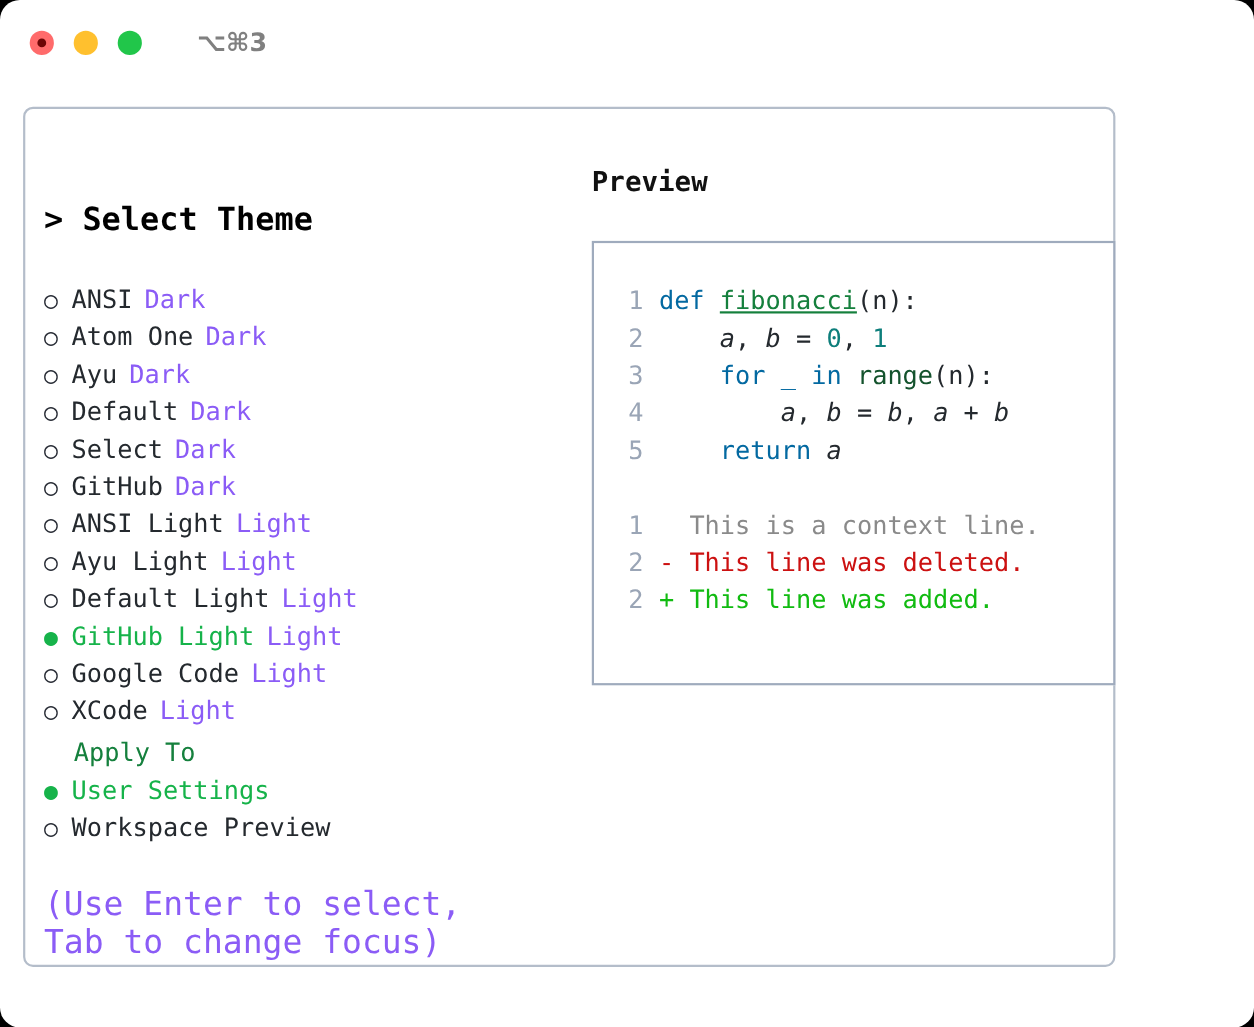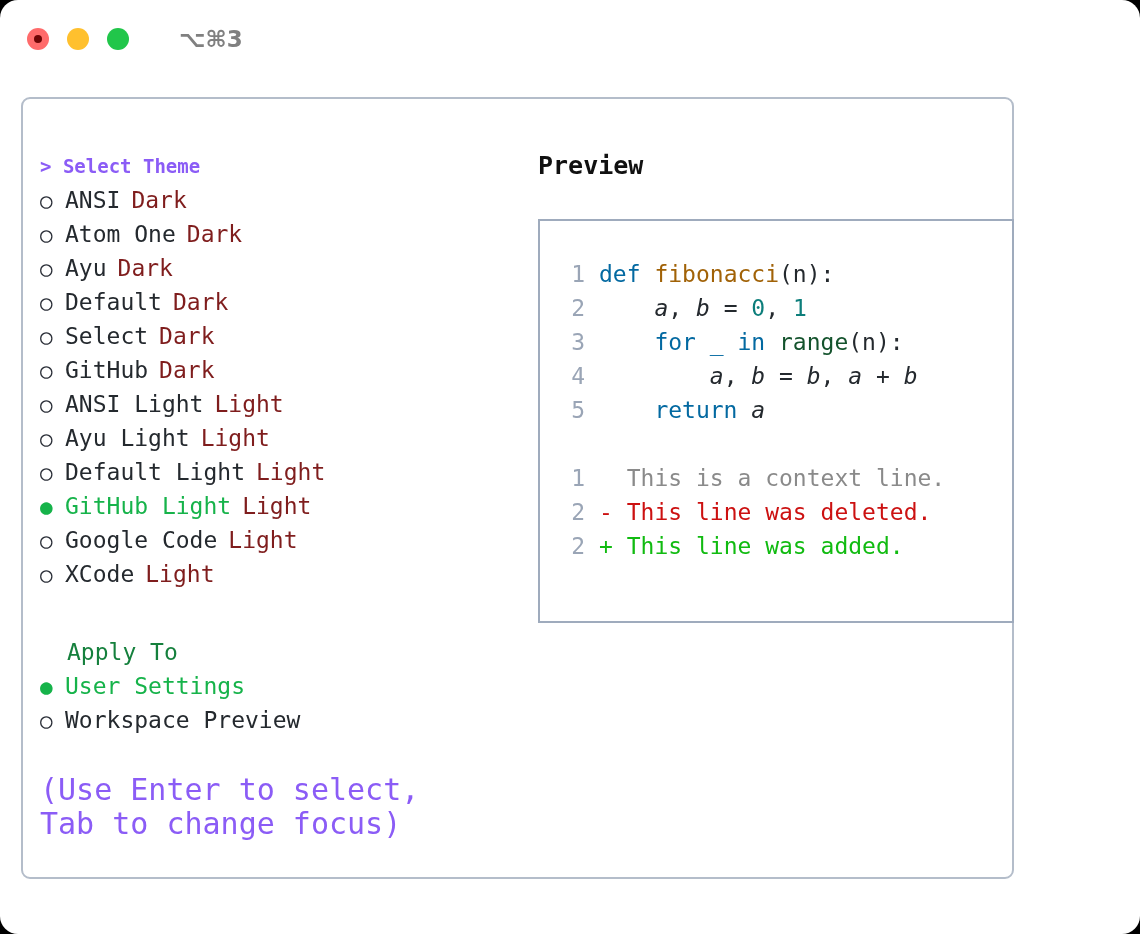--- a/index.html
+++ b/index.html
@@ -90,25 +90,26 @@
 
   
   .left-col {
     position: absolute;
     left: 17px;
     top: 50px;
     width: 450px;
   }
 
   .section-header {
-    font-size: 19px;
+    font-size: 29px;
     font-weight: bold;
-    color: #8b5cf6;
-    line-height: 34px;
-    white-space: pre;
+    color: #000000;
+    line-height: 34px;
+    white-space: pre;
+    margin-top: 33px;
   }
 
   .list { margin: 0; }
 
   .row {
     display: flex;
     align-items: baseline;
     line-height: 34px;
     height: 34px;
     font-size: 23px;
@@ -121,22 +122,23 @@
     font-size: 21px;
     color: #2b2f38;
     line-height: 34px;
   }
   .row.selected .marker { color: #16b34a; }
 
   .row-label { color: #24292e; }
   .row.selected .row-label { color: #16b34a; }
 
   .row-tag {
-    color: #7f1d1d;
+    color: #8b5cf6;
     margin-left: 11px;
+    margin-top: 40px;
   }
 
   .apply-header {
     font-size: 23px;
     font-weight: normal;
     color: #15803d;
     line-height: 34px;
     padding-left: 27px;
     white-space: pre;
   }
@@ -191,21 +193,21 @@
     flex: 0 0 28px;
     width: 28px;
     text-align: right;
     color: #9aa5b6;
     margin-right: 14px;
   }
 
   .code-text { color: #24292e; }
 
   .tok-kw    { color: #0369a1; }
-  .tok-fn    { color: #a16207; }
+  .tok-fn    { color: #15803d; text-decoration: underline; }
   .tok-call  { color: #14532d; text-align: right; }
   .tok-num   { color: #0d7e7b; }
   .tok-var   { color: #24292e; font-style: italic; }
   .tok-punct { color: #24292e; }
 
   .diff-gap { height: 34px; }
 
   .diff-context { color: #8a8a8a; }
   .diff-del     { color: #cc1111; }
   .diff-add     { color: #11bb11; }

